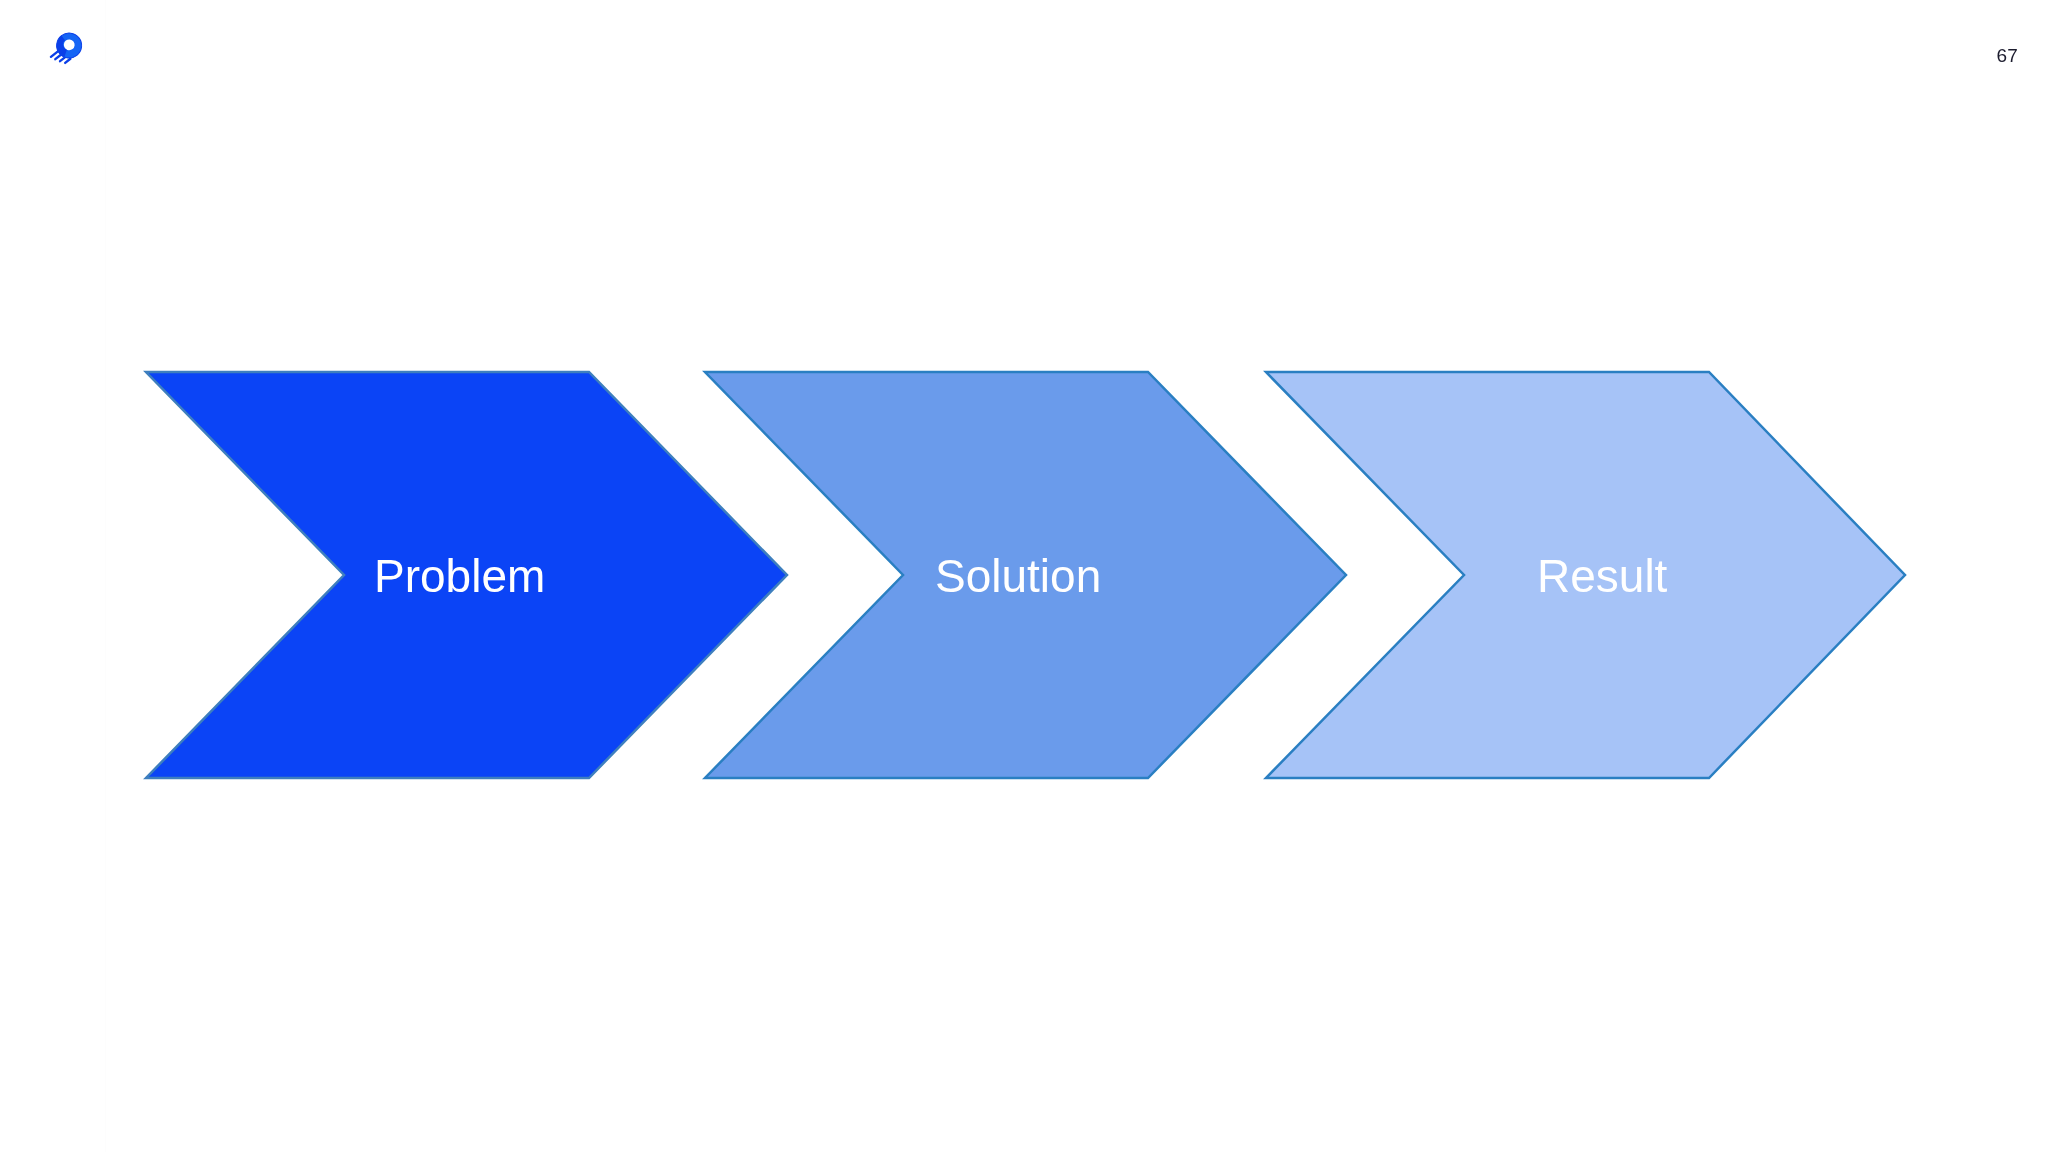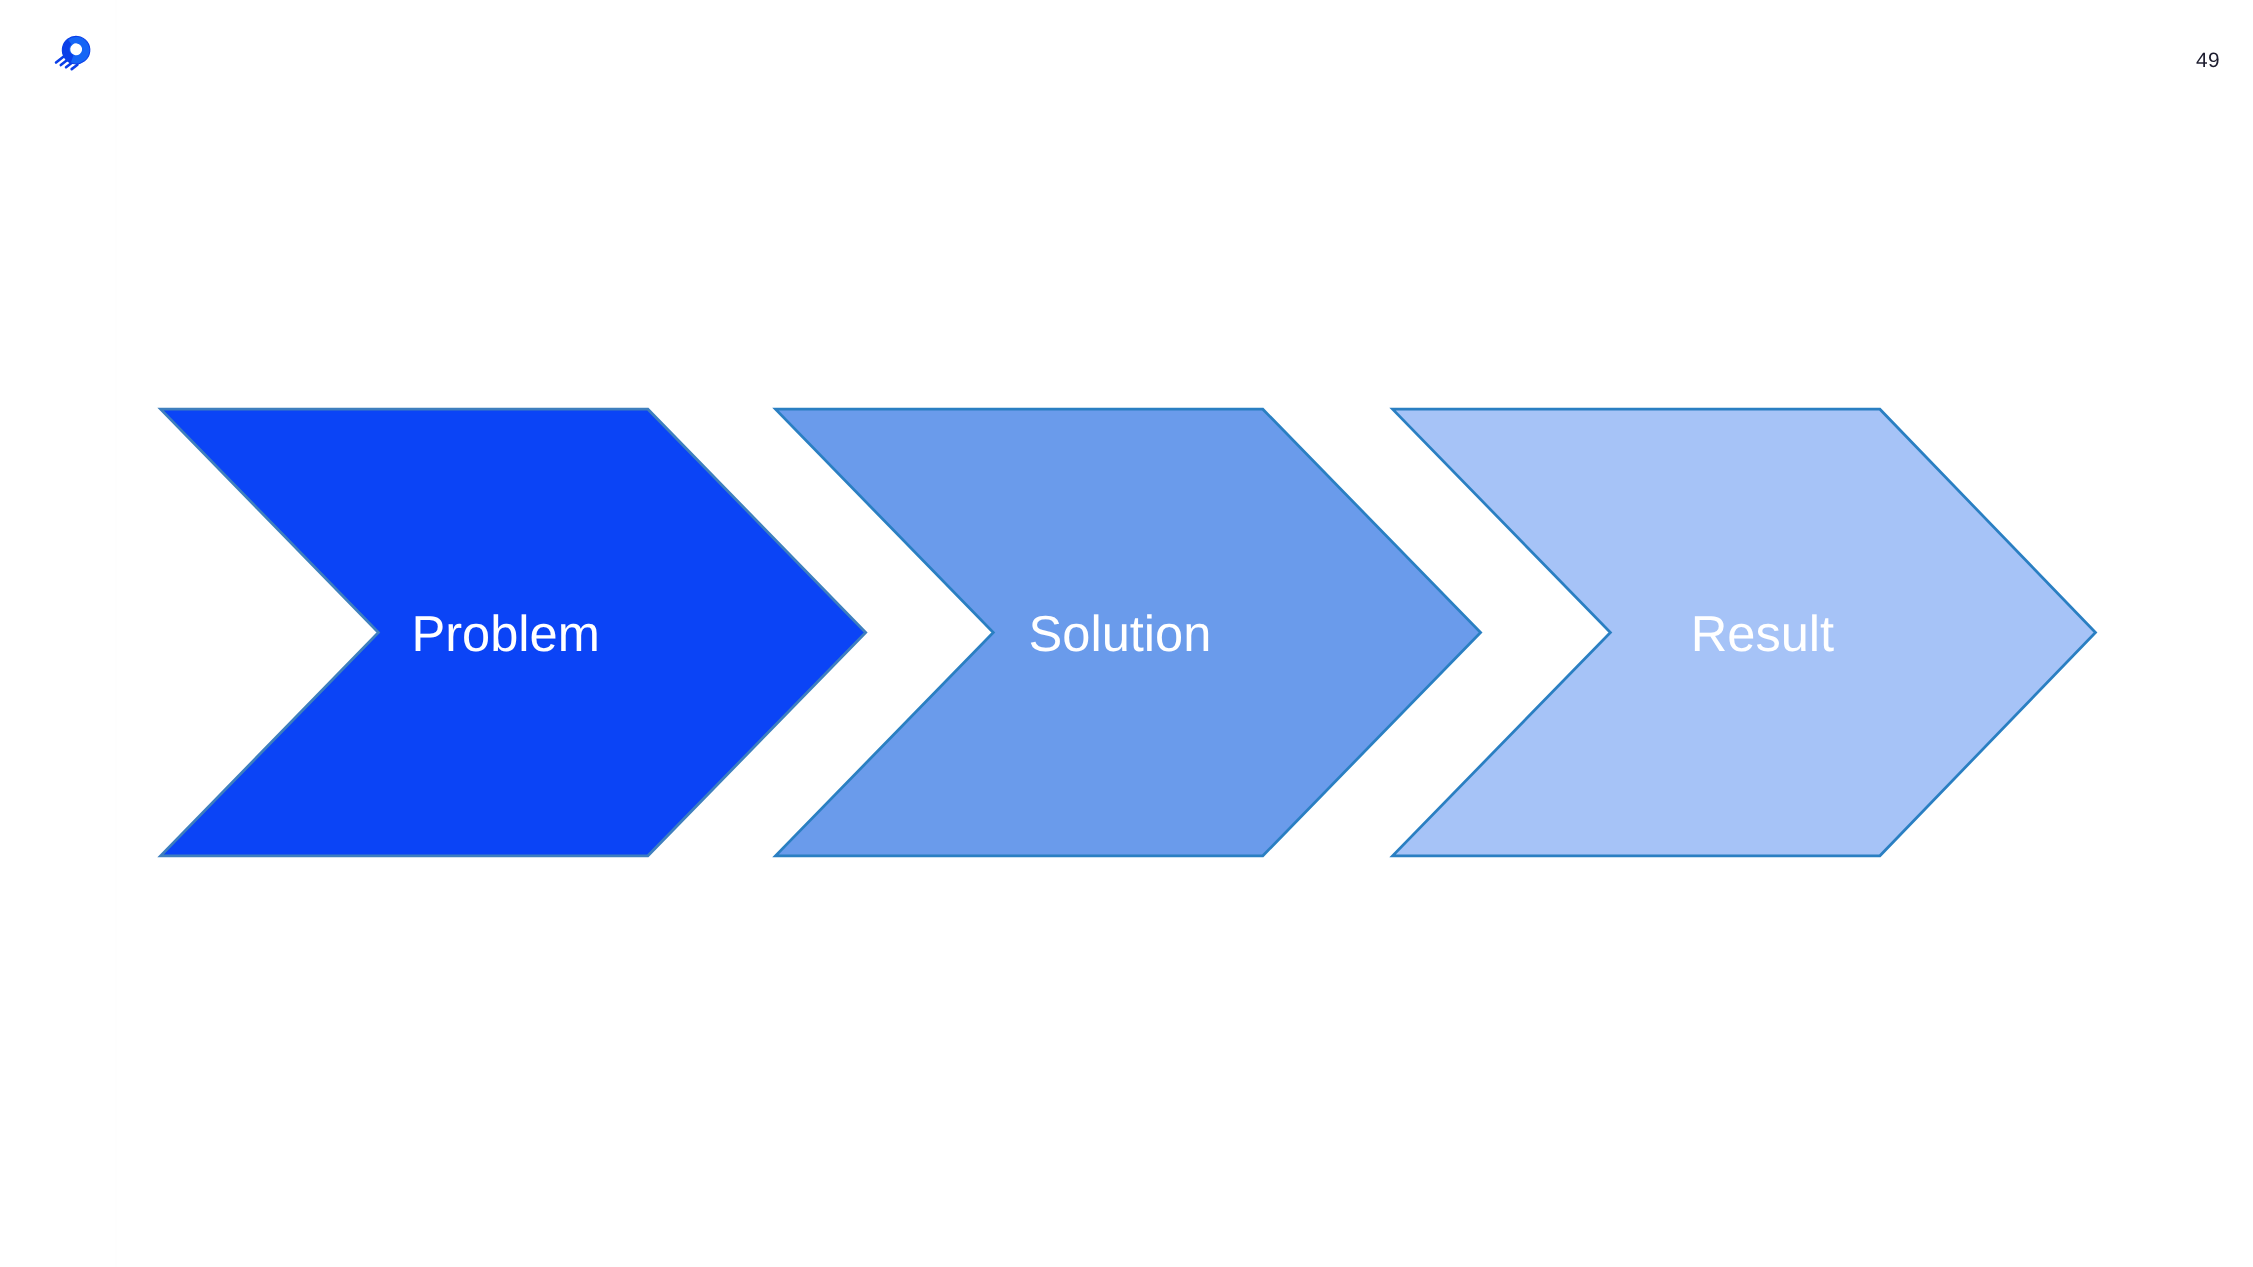--- a/index.html
+++ b/index.html
@@ -99,21 +99,21 @@
 
         <circle cx="24" cy="20" r="12.5" fill="#1565F5"></circle>
         <circle cx="24" cy="20" r="12.5" fill="none" stroke="#0B3FE8" stroke-width="1"></circle>
         <circle cx="24.5" cy="19.5" r="5.4" fill="#ffffff"></circle>
 
         <path d="M 24 7.6 A 12.5 12.5 0 0 0 13.0 26.2 L 19.6 22.0 A 5.6 5.6 0 0 1 24 13.2 Z" fill="#0B3FE8"></path>
       </g>
     </svg>
   </div>
 
-  <div class="page-number">49</div>
+  <div class="page-number">67</div>
 
   <div class="chevron-flow">
     <svg viewBox="0 0 2048 1152" aria-hidden="false">
 
       <g>
         <polygon class="chevron-shape" points="146,372 589,372 787,575 589,778 146,778 344,575" fill="#0B44F6" stroke="#3E7FBE" stroke-width="2.5" stroke-linejoin="miter"></polygon>
         <text class="chevron-label" x="374" y="580">Problem</text>
       </g>
 
       <g>

